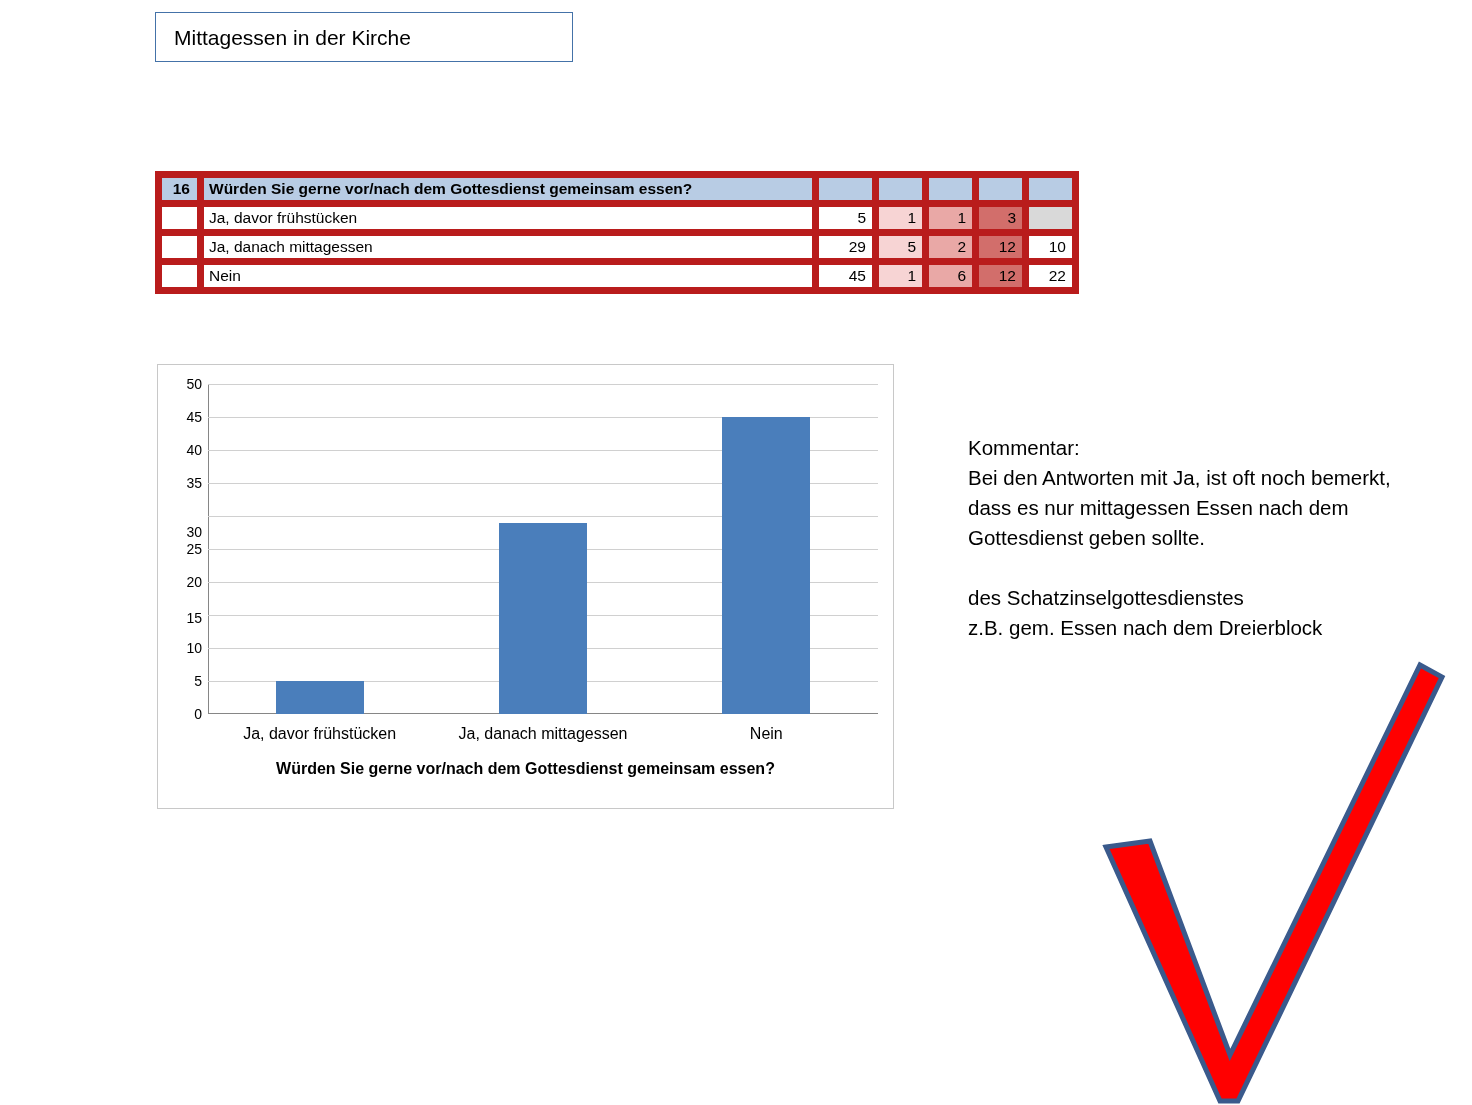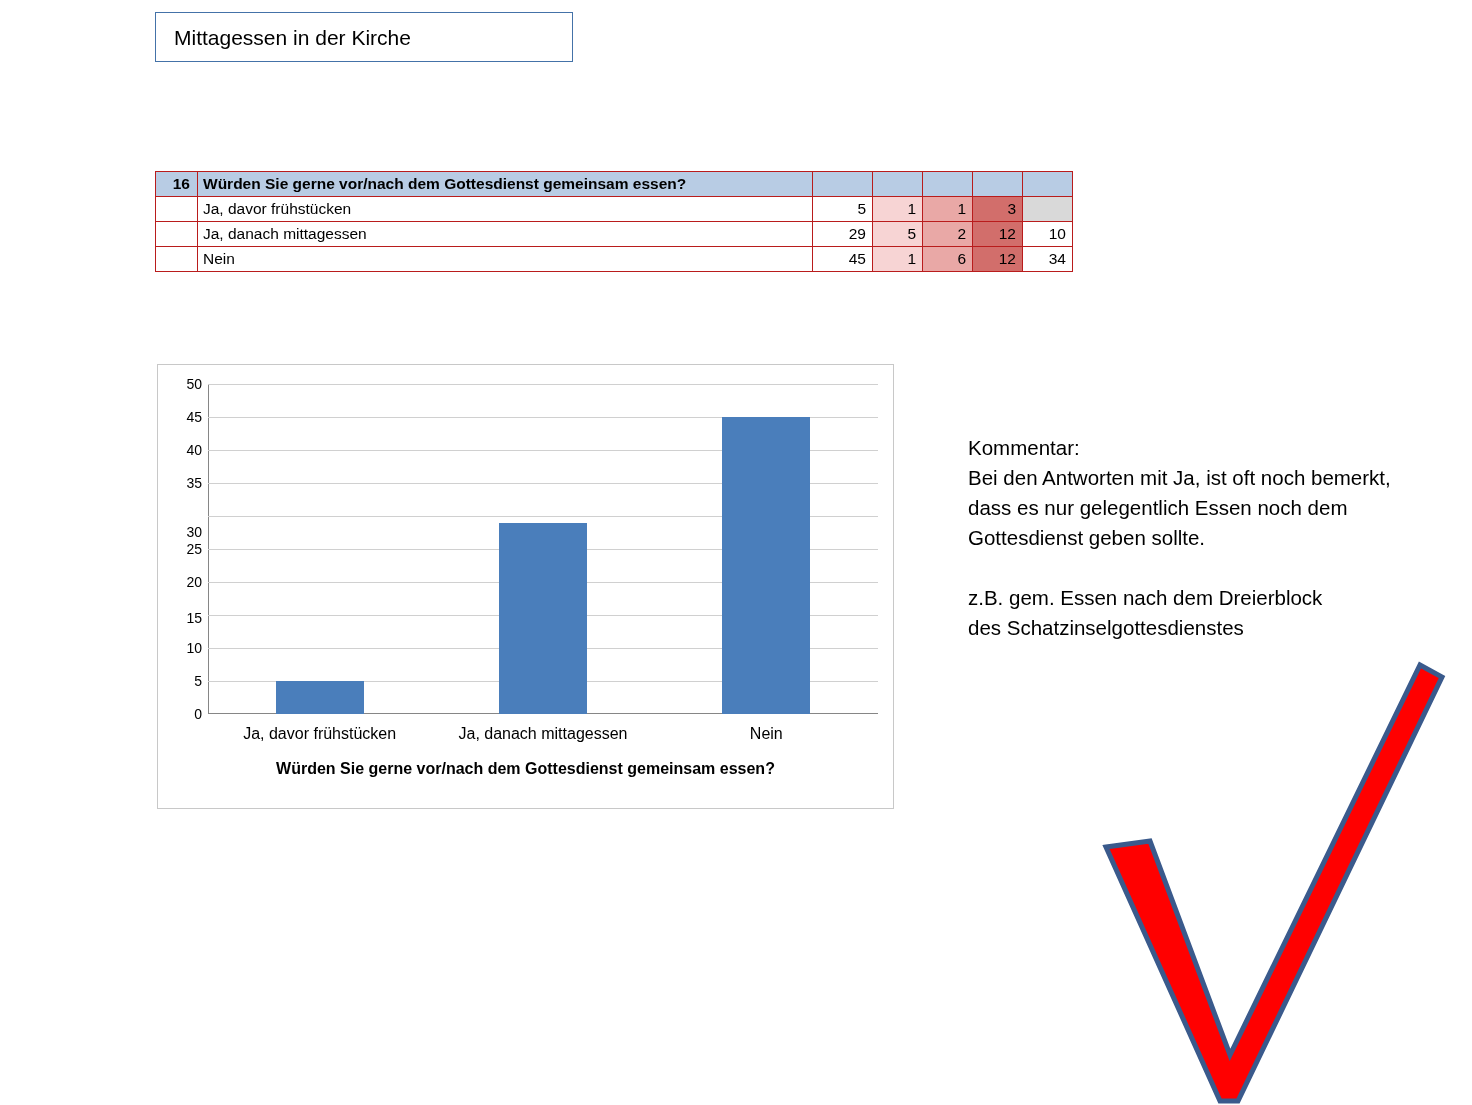--- a/index.html
+++ b/index.html
@@ -37,21 +37,21 @@
 
   
   #data-table {
     position: absolute;
     left: 155px;
     top: 171px;
     border-collapse: collapse;
     font-size: 15.5px;
   }
   #data-table td {
-    border: 1px solid #b91c1c;
+    border: 7px solid #b91c1c;
     padding: 2px 5px;
     height: 25px;
     box-sizing: border-box;
     white-space: nowrap;
   }
   #data-table .hdr {
     background: #b8cce4;
     font-weight: bold;
   }
   #data-table .idx {
@@ -212,21 +212,21 @@
       <td class="num c3">12</td>
       <td class="num">10</td>
     </tr>
     <tr>
       <td class="idx"></td>
       <td class="label">Nein</td>
       <td class="total">45</td>
       <td class="num c1">1</td>
       <td class="num c2">6</td>
       <td class="num c3">12</td>
-      <td class="num">34</td>
+      <td class="num">22</td>
     </tr>
   </tbody>
 </table>
 
 <div id="chart-box">
   <div id="plot-area">
 
     <div class="axis-line-y"></div>
     <div class="axis-line-x"></div>
   <div class="y-tick" style="top: 330px;">0</div>
@@ -256,24 +256,24 @@
       <div class="x-label" style="left: 223.333px; width: 223.333px;">Ja, danach mittagessen</div>
       <div class="bar" style="height: 297px; width: 88px; left: 514.333px; background: rgb(74, 126, 187);"></div>
       <div class="x-label" style="left: 446.667px; width: 223.333px;">Nein</div>
     </div>
   <div id="chart-axis-title">Würden Sie gerne vor/nach dem Gottesdienst gemeinsam essen?</div>
 </div>
 
 <div id="comment-block">
   <p>Kommentar:</p>
   <p>Bei den Antworten mit Ja, ist oft noch bemerkt,</p>
-  <p>dass es nur gelegentlich Essen noch dem</p>
+  <p>dass es nur mittagessen Essen nach dem</p>
   <p>Gottesdienst geben sollte.</p>
   <div class="gap"></div>
+  <p>des Schatzinselgottesdienstes</p>
   <p>z.B. gem. Essen nach dem Dreierblock</p>
-  <p>des Schatzinselgottesdienstes</p>
 </div>
 
 <div id="checkmark">
   <svg width="370" height="450" viewBox="0 0 370 450" xmlns="http://www.w3.org/2000/svg">
     <polygon id="check-poly" points="16,192 60,186 140,400 330,10 352,22 148,446 130,446" fill="#ff0000" stroke="#3a5a8c" stroke-width="5" stroke-linejoin="miter"></polygon>
   </svg>
 </div>
 
 </body></html>

